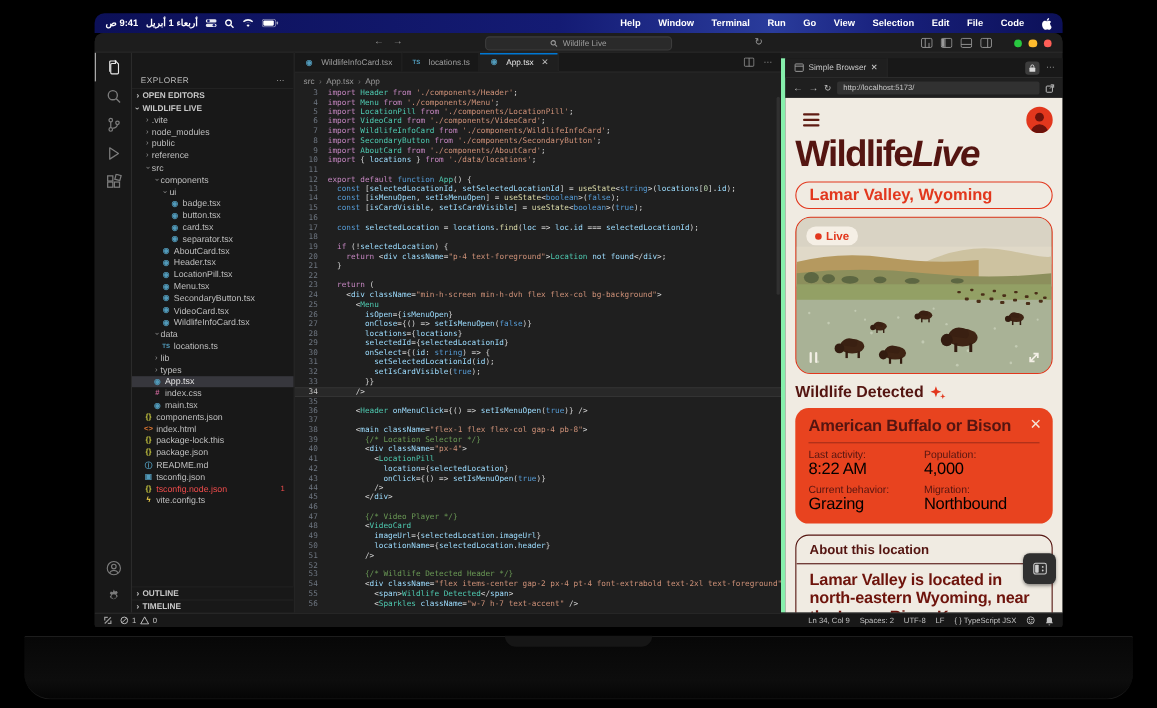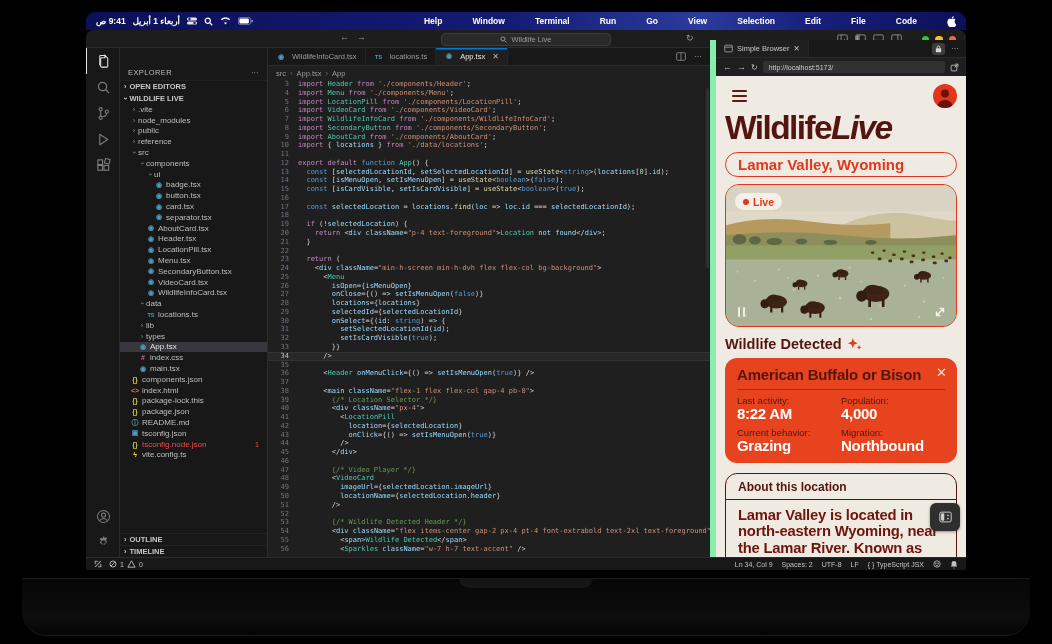--- a/index.html
+++ b/index.html
@@ -11,21 +11,21 @@
   #deck{position:absolute;left:22px;top:578px;width:1008px;height:58px;
     background:linear-gradient(#070707,#0d0d0d 70%,#050505);border-radius:2px 2px 24px 24px;
     border-top:1px solid #1d1d1d;border-bottom:1px solid #1a1a1a;}
   #lip{position:absolute;left:50%;top:578px;transform:translateX(-50%);width:134px;height:10px;
     background:#161616;border-radius:0 0 10px 10px;}
   
   #menubar{position:absolute;left:8px;right:8px;top:4px;height:18px;border-radius:9px 9px 0 0;
     background:linear-gradient(90deg,#0c1058 0%,#141b74 48%,#2a3c9c 70%,#18207c 82%,#0c1058 100%);
     display:flex;align-items:center;color:#fff;font-size:8.5px;font-weight:bold;padding:0 10px;}
   #mb-status{display:flex;align-items:center;gap:7px;}
-  #mb-menus{margin-left:auto;display:flex;align-items:center;gap:30px;}
+  #mb-menus{margin-left:auto;display:flex;align-items:center;gap:16px;}
   #mb-menus span{cursor:default;}
   .mbicon{display:inline-flex;align-items:center;}
   
   #vscode{position:absolute;left:8px;right:8px;top:22px;height:540px;background:#1f1f1f;
     border-radius:8px 8px 2px 2px;overflow:hidden;color:#ccc;}
   #titlebar{position:absolute;left:0;right:0;top:0;height:18px;background:#1d1d1d;
     border-bottom:1px solid #2b2b2b;}
   .navarrows{position:absolute;left:254px;top:2px;color:#9a9a9a;font-size:9px;display:flex;gap:8px;}
   #cmdcenter{position:absolute;left:355px;top:2.5px;width:170px;height:13px;background:#2a2a2a;
     border:1px solid #3c3c3c;border-radius:4px;color:#9b9b9b;font-size:7.5px;font-weight:normal;
@@ -67,22 +67,22 @@
   #codewrap{position:absolute;left:0;right:0;top:32px;bottom:0;overflow:hidden;
     font-family:"DejaVu Sans Mono",monospace;font-size:7px;}
   .crow{display:flex;height:8.78px;line-height:8.78px;white-space:pre;}
   .crow .ln{width:30px;flex:none;text-align:right;padding-right:9px;color:#6e7681;}
   .crow.cur{background:rgba(255,255,255,.045);box-shadow:inset 0 1px 0 #333,inset 0 -1px 0 #333;}
   .crow.cur .ln{color:#c6c6c6;}
   .cm{color:#6A9955}.str{color:#CE9178}.kw{color:#C586C0}.kw2{color:#569CD6}.num{color:#B5CEA8}
   .fn{color:#DCDCAA}.cmp{color:#4EC9B0}.id{color:#9CDCFE}.pn{color:#d4d4d4}
   #edscroll{position:absolute;right:1px;top:40px;width:3px;height:180px;background:rgba(255,255,255,.08);border-radius:2px;}
   
-  #browser{position:absolute;left:624px;top:10px;width:256px;bottom:13px;background:#1f1f1f;
-    border-left:6px solid #86efac;}
+  #browser{position:absolute;left:624px;top:23px;width:256px;bottom:13px;background:#1f1f1f;
+    border-left:4px solid #86efac;}
   #btabs{height:18px;background:#181818;display:flex;align-items:center;border-bottom:1px solid #2b2b2b;}
   #btab{display:flex;align-items:center;gap:4px;background:#1f1f1f;height:100%;padding:0 8px;
     font-size:7.5px;color:#c9c9c9;border-right:1px solid #252525;}
   #bactions{margin-left:auto;display:flex;align-items:center;gap:6px;padding-right:7px;}
   #lockbtn{width:13px;height:12px;background:#3c3c3c;border-radius:3px;display:flex;align-items:center;justify-content:center;}
   #urlrow{height:18px;background:#1f1f1f;display:flex;align-items:center;gap:5px;padding:0 7px;color:#bbb;font-size:9px;}
   #urlbox{flex:1;height:12px;background:#313131;border-radius:2px;color:#c9c9c9;font-size:7px;
     display:flex;align-items:center;padding:0 6px;}
   #bcontent{position:absolute;left:0;right:0;top:36px;bottom:0;background:#f0ebe2;overflow:hidden;}
   
@@ -104,21 +104,21 @@
   #pausebtn{position:absolute;left:12px;bottom:9px;display:flex;gap:2.5px;cursor:pointer;}
   #pausebtn div{width:2.3px;height:10px;background:#f3efe6;border-radius:1px;}
   #expandbtn{position:absolute;right:10px;bottom:8px;cursor:pointer;}
   #detected{display:flex;align-items:center;gap:5px;margin-top:9px;color:#541511;font-weight:bold;font-size:14.5px;}
   #infocard{position:relative;margin-top:6px;background:#e8431f;border-radius:12px;padding:8px 12px 9px;}
   #infotitle{color:#541511;font-weight:bold;font-size:15px;letter-spacing:-.2px;}
   #infoclose{position:absolute;right:10px;top:7px;color:#f4e8da;font-size:13px;cursor:pointer;}
   #infodiv{height:1px;background:rgba(84,21,17,.45);margin:6px 0 5px;}
   #statgrid{display:grid;grid-template-columns:1fr 1fr;row-gap:5px;}
   .stat .sl{color:#541511;font-size:9.5px;}
-  .stat .sv{color:#ffffff;font-weight:bold;font-size:15px;letter-spacing:-.3px;line-height:1.05;}
+  .stat .sv{color:#000000;font-weight:normal;font-size:15px;letter-spacing:-.3px;line-height:1.05;}
   #westpill{justify-content:space-between;border-color:#541511;color:#541511;height:26px;margin-top:8px;}
   #westpill .plus{font-weight:normal;font-size:17px;}
   #aboutcard{margin-top:10px;border:1.6px solid #541511;border-radius:12px;overflow:hidden;height:160px;}
   #abouthead{padding:6px 12px 5px;color:#541511;font-weight:bold;font-size:12px;border-bottom:1.4px solid #541511;}
   #aboutbody{padding:7px 12px;color:#6e140c;font-weight:bold;font-size:14.8px;line-height:1.13;letter-spacing:-.2px;}
   #floatbtn{position:absolute;right:6px;bottom:26px;width:30px;height:28px;background:#2f2f2f;
     border-radius:6px;display:flex;align-items:center;justify-content:center;box-shadow:0 1px 3px rgba(0,0,0,.4);cursor:pointer;}
   
   #statusbar{position:absolute;left:0;right:0;bottom:0;height:13px;background:#181818;
     border-top:1px solid #2b2b2b;display:flex;align-items:center;font-size:7px;color:#c3c3c3;padding:0 8px;}

